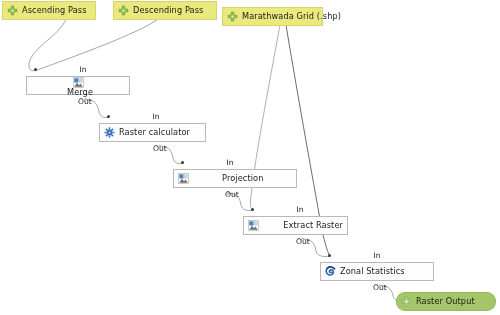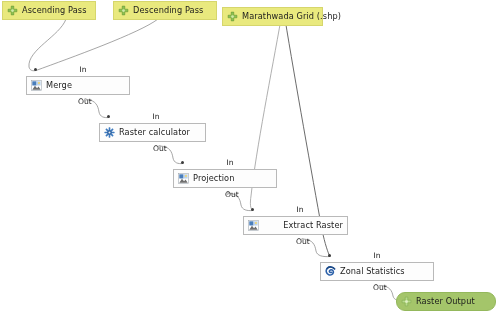--- a/index.html
+++ b/index.html
@@ -144,21 +144,21 @@
     <svg class="ico" viewBox="0 0 12 12">
       <path d="M4.6 1.2h2.8v3.4h3.4v2.8H7.4v3.4H4.6V7.4H1.2V4.6h3.4z" fill="#8cc152" stroke="#5f9130" stroke-width="0.6"></path>
       <circle cx="6" cy="6" r="1.5" fill="#cfe8a8"></circle>
     </svg>
     <span class="label">Marathwada Grid (.shp)</span>
   </div>
 
   <div class="port" style="left:34px; top:66px;">
     <span class="dot"></span><span class="txt">In</span>
   </div>
-  <div class="node algo" style="left:26px; top:76px; width:104px;">
+  <div class="node algo" style="left:26px; top:76px; width:104px;flex-direction:column;">
     <svg class="ico" viewBox="0 0 12 12">
       <rect x="0.6" y="0.6" width="10.8" height="10.8" fill="#ffffff" stroke="#9aa3ad" stroke-width="0.6"></rect>
       <rect x="1.4" y="1.4" width="4.6" height="4.6" fill="#4a7ebb"></rect>
       <rect x="6.1" y="1.4" width="4.4" height="4.6" fill="#bcd2ea"></rect>
       <path d="M1.4 10.6 L4.3 6.2 L6.6 9.1 L8.2 7.2 L10.6 10.6 Z" fill="#6e6e6e"></path>
       <circle cx="8.7" cy="3.3" r="1.1" fill="#f5d76e"></circle>
     </svg>
     <span class="label">Merge</span>
   </div>
   <div class="port" style="left:38px; top:98px;">
@@ -183,21 +183,21 @@
     <span class="label">Raster calculator</span>
   </div>
   <div class="port" style="left:113px; top:145px;">
     <span class="txt">Out</span>
   </div>
   <div class="outdot" style="left:158px; top:144.5px;"></div>
 
   <div class="port" style="left:181px; top:159px;">
     <span class="dot"></span><span class="txt">In</span>
   </div>
-  <div class="node algo" style="left:173px; top:169px; width:104px;">
+  <div class="node algo" style="left:173px; top:169px; width:124px;gap:29px;">
     <svg class="ico" viewBox="0 0 12 12">
       <rect x="0.6" y="0.6" width="10.8" height="10.8" fill="#ffffff" stroke="#9aa3ad" stroke-width="0.6"></rect>
       <rect x="1.4" y="1.4" width="4.6" height="4.6" fill="#4a7ebb"></rect>
       <rect x="6.1" y="1.4" width="4.4" height="4.6" fill="#bcd2ea"></rect>
       <path d="M1.4 10.6 L4.3 6.2 L6.6 9.1 L8.2 7.2 L10.6 10.6 Z" fill="#6e6e6e"></path>
       <circle cx="8.7" cy="3.3" r="1.1" fill="#f5d76e"></circle>
     </svg>
     <span class="label">Projection</span>
   </div>
   <div class="port" style="left:185px; top:191px;">

